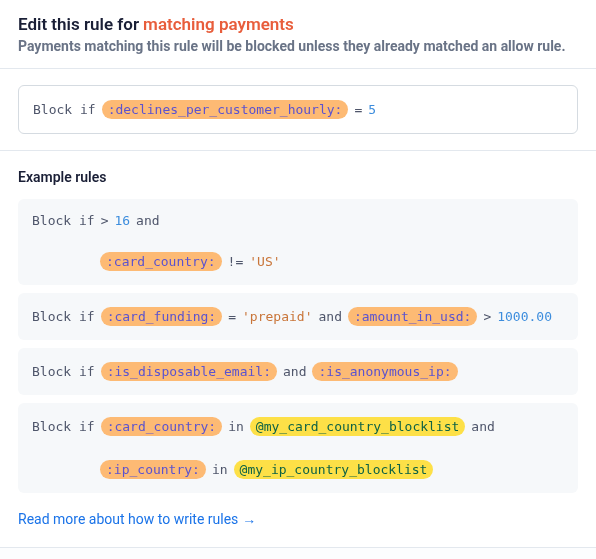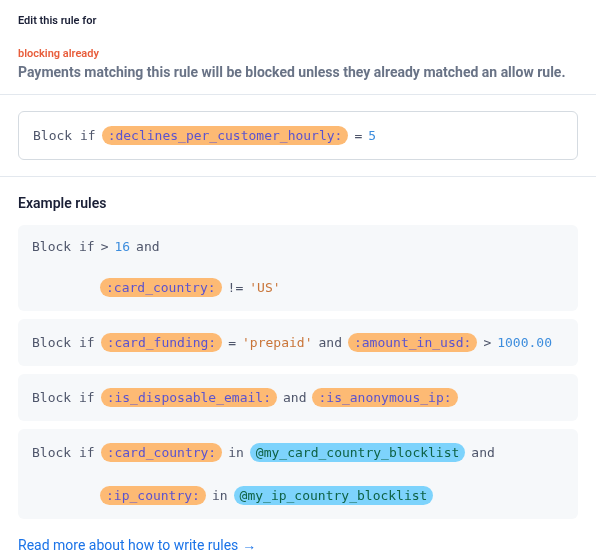--- a/index.html
+++ b/index.html
@@ -4,21 +4,21 @@
   <style>
     * { box-sizing: border-box; margin: 0; padding: 0; }
     body {
       font-family: -apple-system, BlinkMacSystemFont, "Segoe UI", Roboto, sans-serif;
       background: #fff;
       color: #1a1f36;
       font-size: 14px;
       width: 596px;
     }
     .header { padding: 14px 18px 14px 18px; }
-    .title-line { font-size: 11px; font-weight: 600; color: #1a1f36; display: flex; gap: 20px; flex-direction: column; }
+    .title-line { font-size: 17px; font-weight: 600; color: #1a1f36; display: flex; gap: 4px; }
     .title-highlight { color: #e85d3b; font-weight: 600; }
     .subtitle { color: #697386; margin-top: 4px; font-size: 14px; font-weight: bold; }
     .divider { border-top: 1px solid #e3e8ee; }
     .rule-editor-wrap { padding: 16px 18px; }
     .rule-editor {
       border: 1px solid #d5dbe1;
       border-radius: 6px;
       padding: 14px 14px;
       font-family: ui-monospace, SFMono-Regular, Menlo, Consolas, monospace;
       font-size: 13px;
@@ -30,21 +30,21 @@
     }
     .kw { color: #4f566b; }
     .attr-token {
       background: #fdba74;
       color: #5b53cf;
       padding: 2px 6px;
       border-radius: 10px;
       display: inline-block;
     }
     .list-token {
-      background: #7dd3fc;
+      background: #fde047;
       color: #0e6245;
       padding: 2px 6px;
       border-radius: 10px;
       display: inline-block;
     }
     .op { color: #4f566b; }
     .num { color: #3d8ddd; }
     .str { color: #c97539; }
     .section { padding: 8px 18px 20px 18px; }
     .section-title { font-size: 14px; font-weight: 600; color: #1a1f36; margin: 10px 0 14px 0; }
@@ -81,21 +81,21 @@
       background: #fcfdfe;
     }
     .break { flex-basis: 100%; height: 0; }
   </style>
 </head>
 <body>
 
 <div class="header">
   <div class="title-line">
     <span>Edit this rule for</span>
-    <span class="title-highlight">blocking already</span>
+    <span class="title-highlight">matching payments</span>
   </div>
   <div class="subtitle">Payments matching this rule will be blocked unless they already matched an allow rule.</div>
 </div>
 
 <div class="divider"></div>
 
 <div class="rule-editor-wrap">
   <div class="rule-editor">
     <span class="kw">Block if</span>
     <span class="attr-token">:declines_per_customer_hourly:</span>

